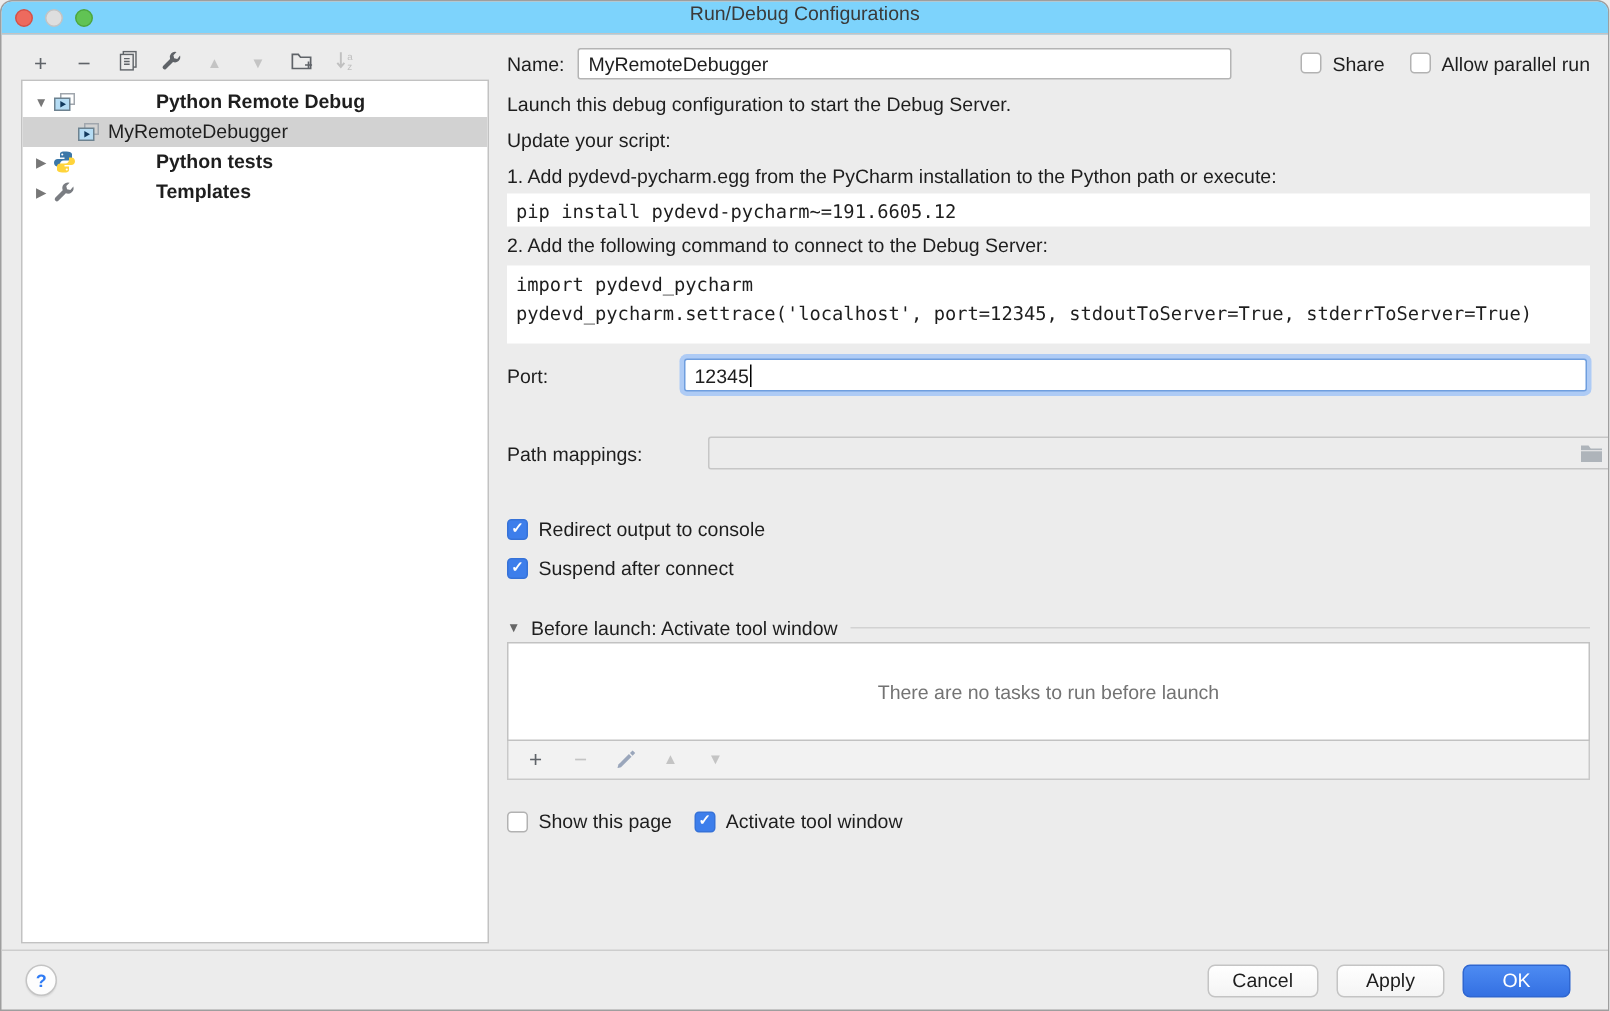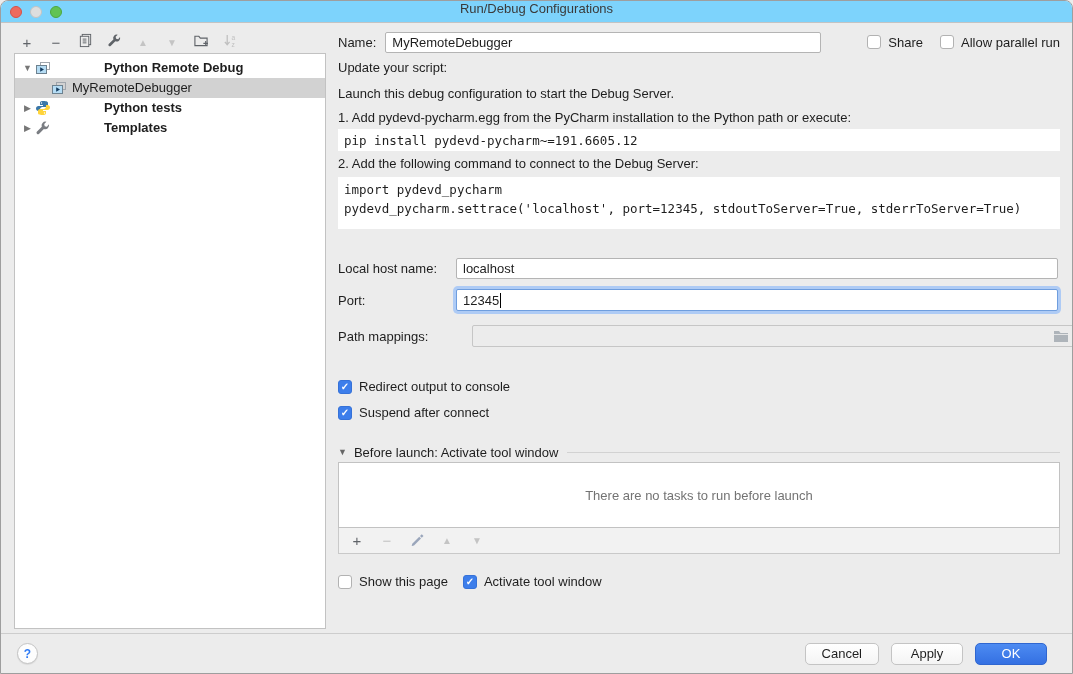--- a/index.html
+++ b/index.html
@@ -100,21 +100,21 @@
   .field-row .f-lbl { width: 118px; flex: none; }
   .field-row .f-input { width: 602px; }
   .field-row.port-row { margin-top: 8px; height: 26px; }
   .input-like {
     width: 602px; height: 22px; background: #fff;
     border: 1px solid #6f9ede; border-radius: 2px;
     box-shadow: 0 0 0 3px #aecbf5;
     display: flex; align-items: center; padding: 0 6px;
   }
   .caret { width: 1px; height: 15px; background: #000; margin-left: 1px; }
-  .path-row { margin-top: 12px; gap: 16px; }
+  .path-row { margin-top: 28px; gap: 16px; }
   .path-wrap { position: relative; width: 602px; height: 22px; }
   .path-input {
     width: 602px; height: 22px; background: #ececec;
     border: 1px solid #c6c6c6; border-radius: 2px; padding: 0 26px 0 6px;
     font-family: "Liberation Sans", sans-serif; font-size: 13px; outline: none;
   }
   .folder-btn {
     position: absolute; right: 5px; top: 4px; width: 16px; height: 14px;
     display: flex; cursor: default;
   }
@@ -278,37 +278,33 @@
         <span class="cb"></span>
         <span class="cb-label">Share</span>
       </span>
       <span style="width:17px"></span>
       <span class="cb-group">
         <span class="cb"></span>
         <span class="cb-label">Allow parallel run</span>
       </span>
     </div>
 
+    <div class="desc d1">Launch this debug configuration to start the Debug Server.</div>
     <div class="desc d2">Update your script:</div>
-    <div class="desc d1">Launch this debug configuration to start the Debug Server.</div>
     <div class="desc d3">1. Add pydevd-pycharm.egg from the PyCharm installation to the Python path or execute:</div>
 
     <div class="code-strip">pip install pydevd-pycharm~=191.6605.12</div>
 
     <div class="desc d4">2. Add the following command to connect to the Debug Server:</div>
 
     <div class="code-block">
       <div>import pydevd_pycharm</div>
       <div>pydevd_pycharm.settrace('localhost', port=12345, stdoutToServer=True, stderrToServer=True)</div>
     </div>
 
-    <div class="field-row">
-      <span class="f-lbl">Local host name:</span>
-      <input class="txt f-input" type="text" value="localhost" style="">
-    </div>
 
     <div class="field-row port-row">
       <span class="f-lbl">Port:</span>
       <div class="input-like">
         <span>12345</span>
         <span class="caret"></span>
       </div>
     </div>
 
     <div class="field-row path-row">

